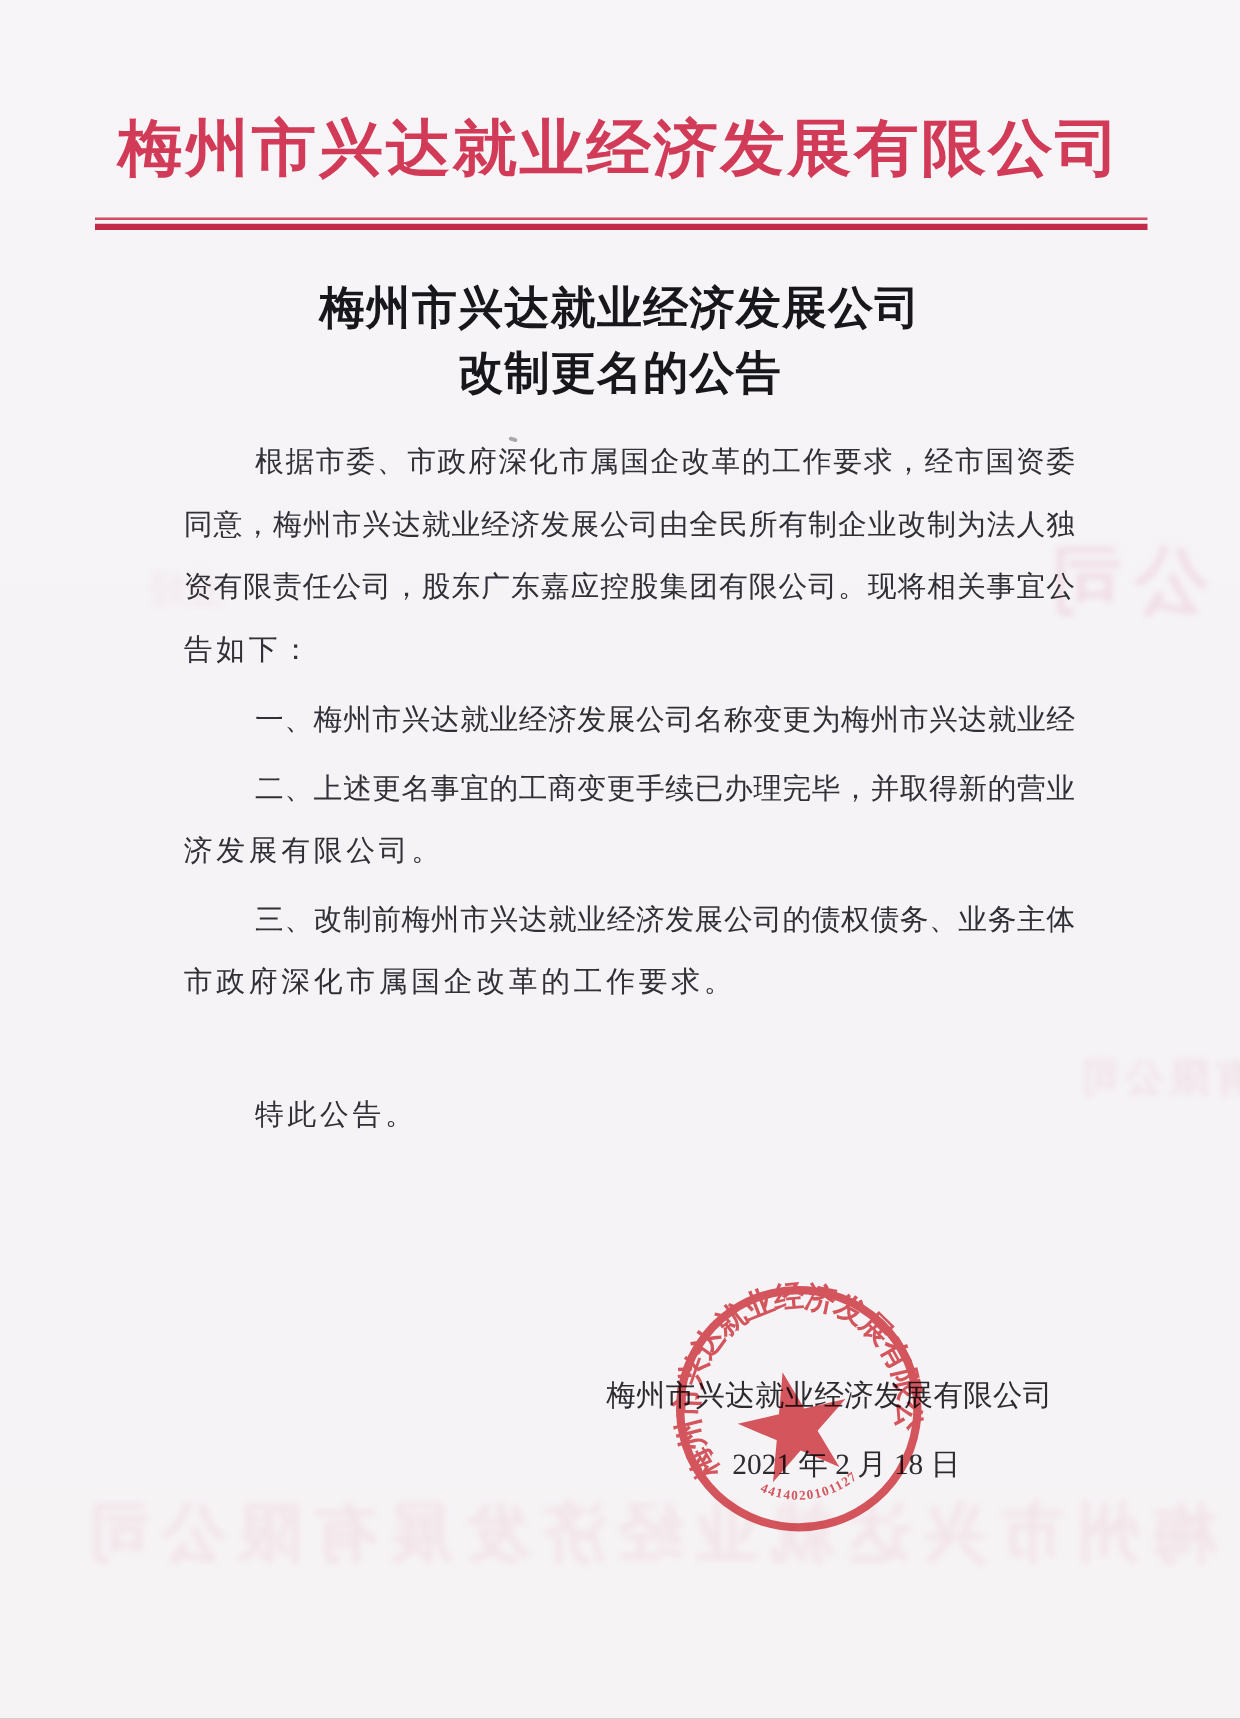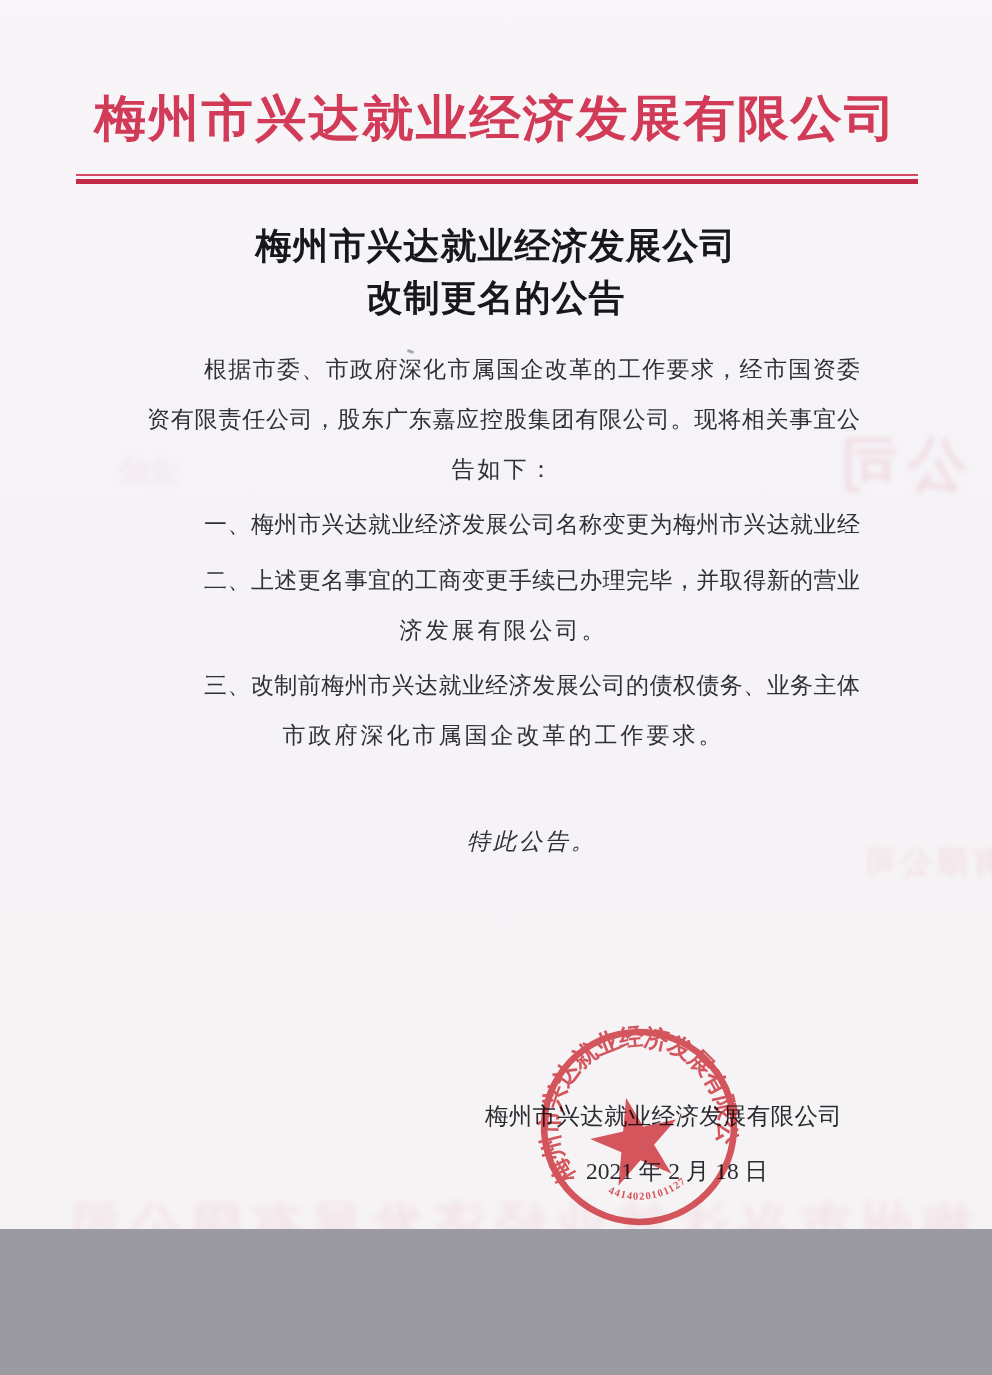--- a/index.html
+++ b/index.html
@@ -1,40 +1,40 @@
 <!DOCTYPE html>
 <html><head>
 <meta charset="utf-8">
 <style>
   html,body{margin:0;padding:0;background:#9a9aa0;}
   .page{
-    position:relative;width:992px;height:1229px;margin:0 auto;
+    position:relative;width:992px;height:1375px;margin:0 auto;
     background:linear-gradient(180deg,#f7f5f8 0%,#f5f3f6 45%,#f6f3f5 100%);
     font-family:"Liberation Serif","DejaVu Serif",serif;
     color:#2e2e34;overflow:hidden;
   }
   .letterhead{
     position:absolute;top:86px;left:0;width:100%;margin:0;
     text-align:center;font-size:49px;font-weight:bold;color:#d23b58;
     letter-spacing:2px;transform:scaleX(1.05);white-space:nowrap;
   }
   .rule-thin{position:absolute;top:174px;left:76px;right:74px;height:2px;background:#d44a63;}
   .rule-thick{position:absolute;top:179px;left:76px;right:74px;height:5px;background:#c32c49;}
   .doc-title{
     position:absolute;top:220px;left:0;width:100%;margin:0;
     text-align:center;font-size:36px;font-weight:bold;line-height:52px;
     color:#17171c;letter-spacing:1px;
   }
   .body-text{position:absolute;top:345px;left:147px;width:713px;font-size:23px;color:#303036;}
-  .bl{line-height:50px;height:50px;letter-spacing:3px;white-space:nowrap;text-align:center;}
+  .bl{line-height:50px;height:50px;letter-spacing:3px;white-space:nowrap;}
   .j{text-align:justify;text-align-last:justify;letter-spacing:0;white-space:normal;}
   .ind{padding-left:57px;}
-  .mt6{margin-top:6px;font-family:Liberation Mono, monospace;}
+  .mt6{margin-top:6px;}
   .mt5{margin-top:5px;}
-  .closing{margin-top:56px;font-style:italic;}
+  .closing{margin-top:56px;}
   .sig-company{position:absolute;top:1100px;right:150px;font-size:23.5px;letter-spacing:.3px;color:#2b2b30;white-space:nowrap;}
   .sig-date{position:absolute;top:1155px;right:224px;font-size:23.5px;color:#2b2b30;white-space:nowrap;}
   .seal{
     position:absolute;left:533px;top:1021px;width:212px;height:212px;
     transform:rotate(-13deg);mix-blend-mode:multiply;opacity:.9;
   }
   .seal text{font-family:"Liberation Serif","DejaVu Serif",serif;}
   .ghost{
     position:absolute;color:#dd8ca2;font-weight:bold;pointer-events:none;
     transform:scaleX(-1);filter:blur(2.5px);white-space:nowrap;
@@ -60,20 +60,21 @@
   <div class="rule-thin"></div>
   <div class="rule-thick"></div>
 
   <h2 class="doc-title">
     <span>梅州市兴达就业经济发展公司</span><br>
     <span>改制更名的公告</span>
   </h2>
 
   <div class="body-text">
     <div class="bl ind j">根据市委、市政府深化市属国企改革的工作要求，经市国资委</div>
+    <div class="bl j">同意，梅州市兴达就业经济发展公司由全民所有制企业改制为法人独</div>
     <div class="bl j">资有限责任公司，股东广东嘉应控股集团有限公司。现将相关事宜公</div>
     <div class="bl">告如下：</div>
     <div class="bl ind j mt6">一、梅州市兴达就业经济发展公司名称变更为梅州市兴达就业经</div>
     <div class="bl ind j mt5">二、上述更名事宜的工商变更手续已办理完毕，并取得新的营业</div>
     <div class="bl">济发展有限公司。</div>
     <div class="bl ind j mt5">三、改制前梅州市兴达就业经济发展公司的债权债务、业务主体</div>
     <div class="bl">市政府深化市属国企改革的工作要求。</div>
     <div class="bl ind closing">特此公告。</div>
   </div>
 

